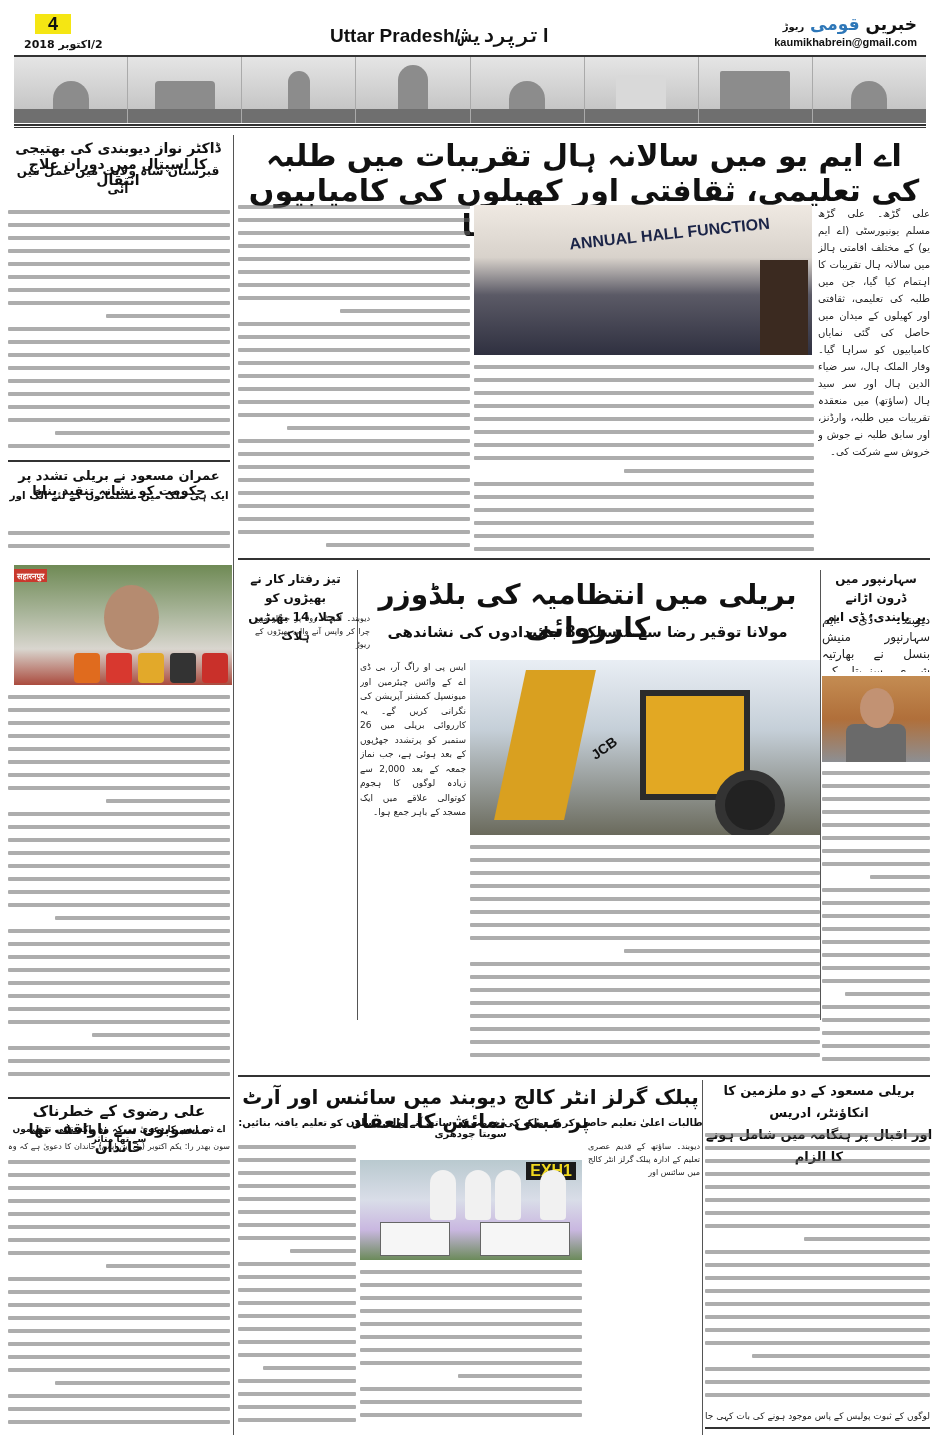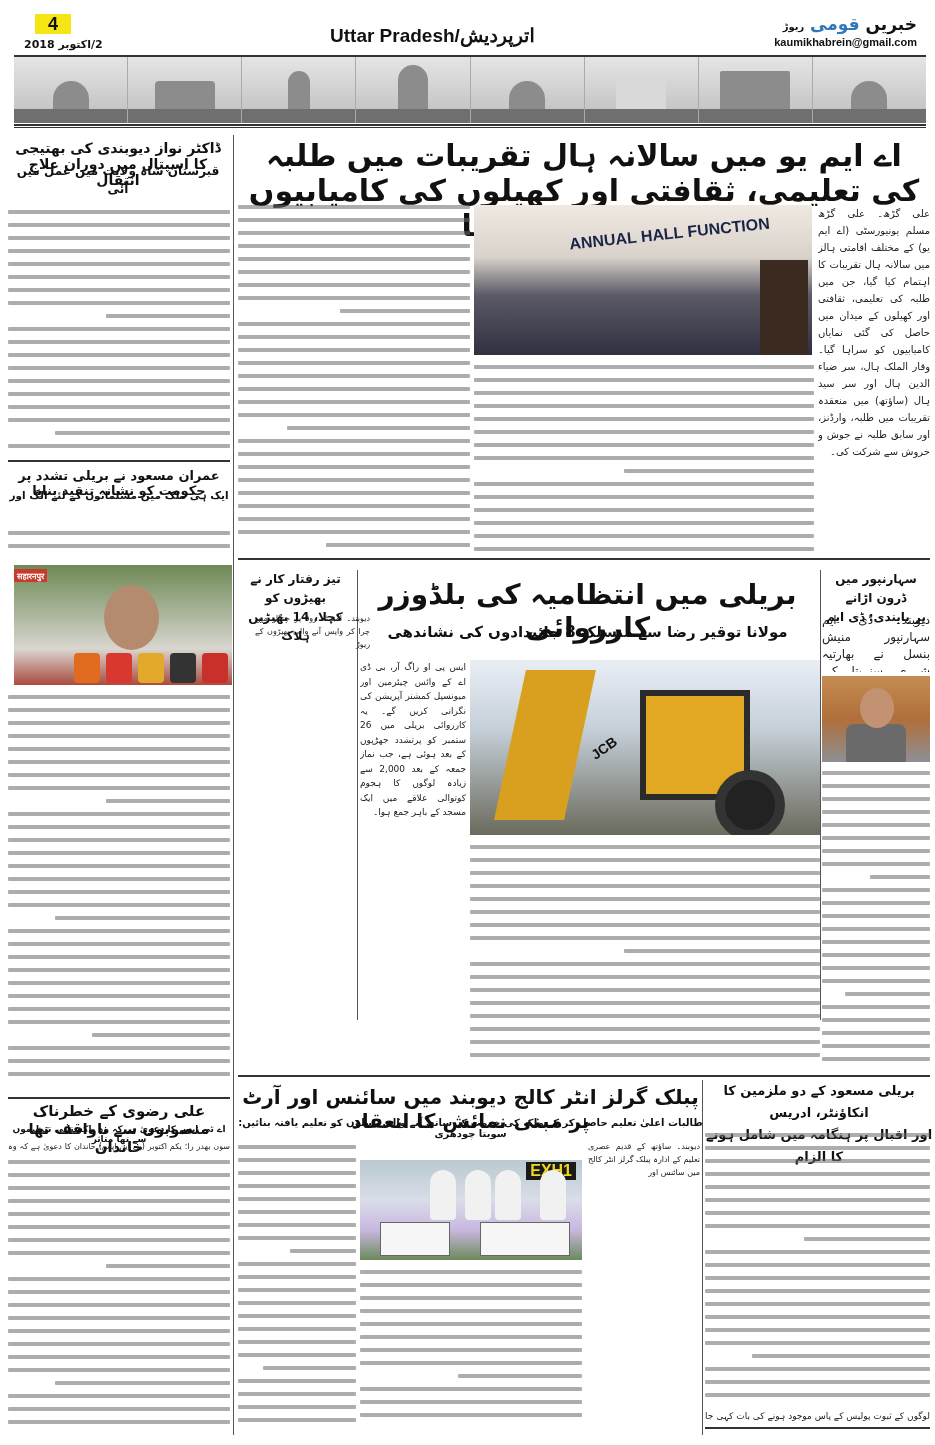--- a/index.html
+++ b/index.html
@@ -68,21 +68,21 @@
   .h-rizvi { left: 8px; top: 1102px; width: 222px; font-size: 15px; }
   .sub-rizvi { left: 8px; top: 1124px; width: 222px; font-size: 9px; font-weight: bold; }
 </style>
 </head>
 <body>
 
 <header class="masthead">
   <div class="page-num">4</div>
   <div class="date">2/اکتوبر 2018</div>
   <div class="section-title">
-    <span>Uttar Pradesh</span><span>/</span><span style="font-family:Liberation Sans, sans-serif;">اترپردیش</span>
+    <span>Uttar Pradesh</span><span>/</span><span style="font-family:Liberation Mono, monospace;">اترپردیش</span>
   </div>
   <div class="brand">
     <div class="brand-name">
       <span>خبریں</span>
       <span class="accent">قومی</span>
       <span class="brand-logo">ریوڑ</span>
     </div>
     <div class="brand-email">kaumikhabrein@gmail.com</div>
   </div>
 </header>

